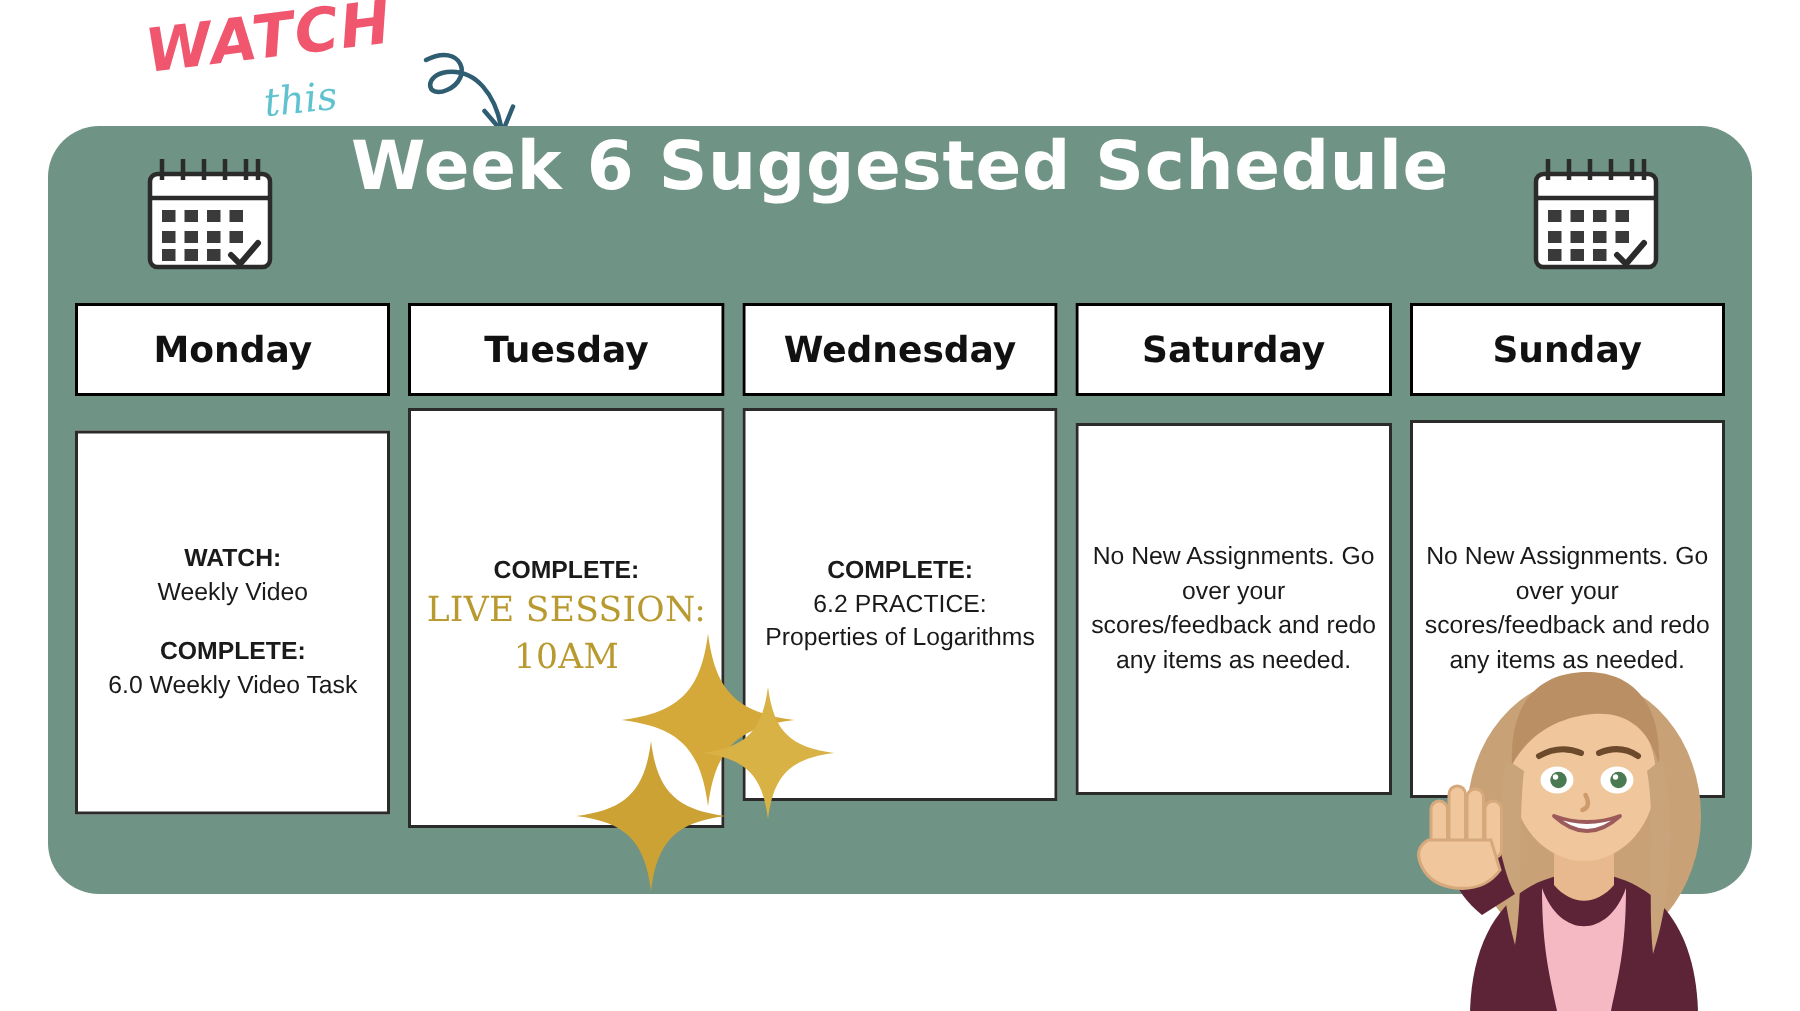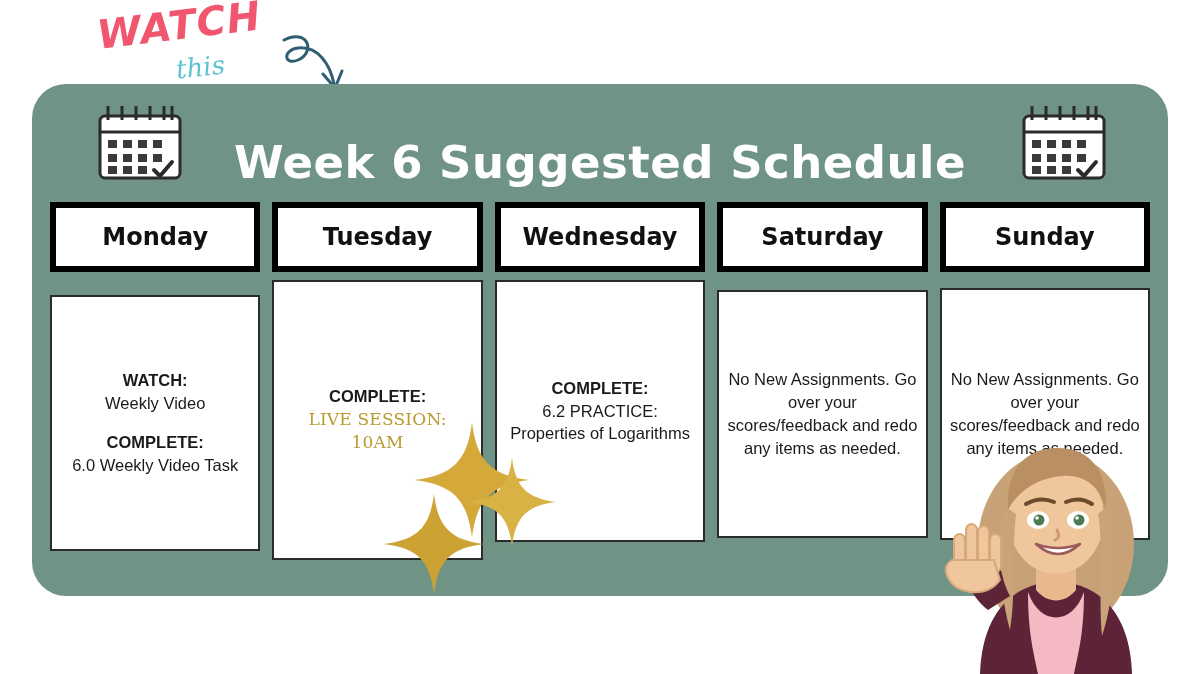--- a/index.html
+++ b/index.html
@@ -60,21 +60,21 @@
     width: 1136px;
     height: 512px;
     background: #6f9384;
     border-radius: 34px;
   }
 
   .card-header {
     position: relative;
     height: 105px;
     display: flex;
-    align-items: flex-end;
+    align-items: flex-start;
     justify-content: center;
   }
   .title {
     font-family: "DejaVu Sans", sans-serif;
     font-size: 45px;
     font-weight: bold;
     color: #ffffff;
     letter-spacing: 0.5px;
     text-align: center;
     margin: 0;
@@ -101,21 +101,21 @@
     align-items: flex-start;
   }
   .day-col {
     flex: 1 1 0;
     display: flex;
     flex-direction: column;
     gap: 8px;
   }
   .day-head {
     background: #ffffff;
-    border: 6px solid #000000;
+    border: 2px solid #000000;
     height: 58px;
     display: flex;
     align-items: center;
     justify-content: center;
     font-family: "DejaVu Sans", sans-serif;
     font-weight: bold;
     font-size: 24px;
     color: #111111;
   }
   .day-body {
@@ -133,21 +133,21 @@
     box-sizing: border-box;
   }
   .day-body p { margin: 0; }
   .block + .block { margin-top: 16px; }
   .block .lead {
     font-weight: bold;
   }
   .live-session {
     margin-top: 26px;
     font-family: "DejaVu Serif", serif;
-    font-size: 17px;
+    font-size: 23px;
     color: #b99a30;
     letter-spacing: 0.2px;
   }
 
   
   .col-mon .day-body { height: 256px; margin-top: 15px; }
   .col-tue .day-body { height: 280px; }
   .col-wed .day-body { height: 262px; }
   .col-thu .day-body { height: 248px; margin-top: 10px; }
   .col-fri .day-body { height: 252px; margin-top: 8px; }

